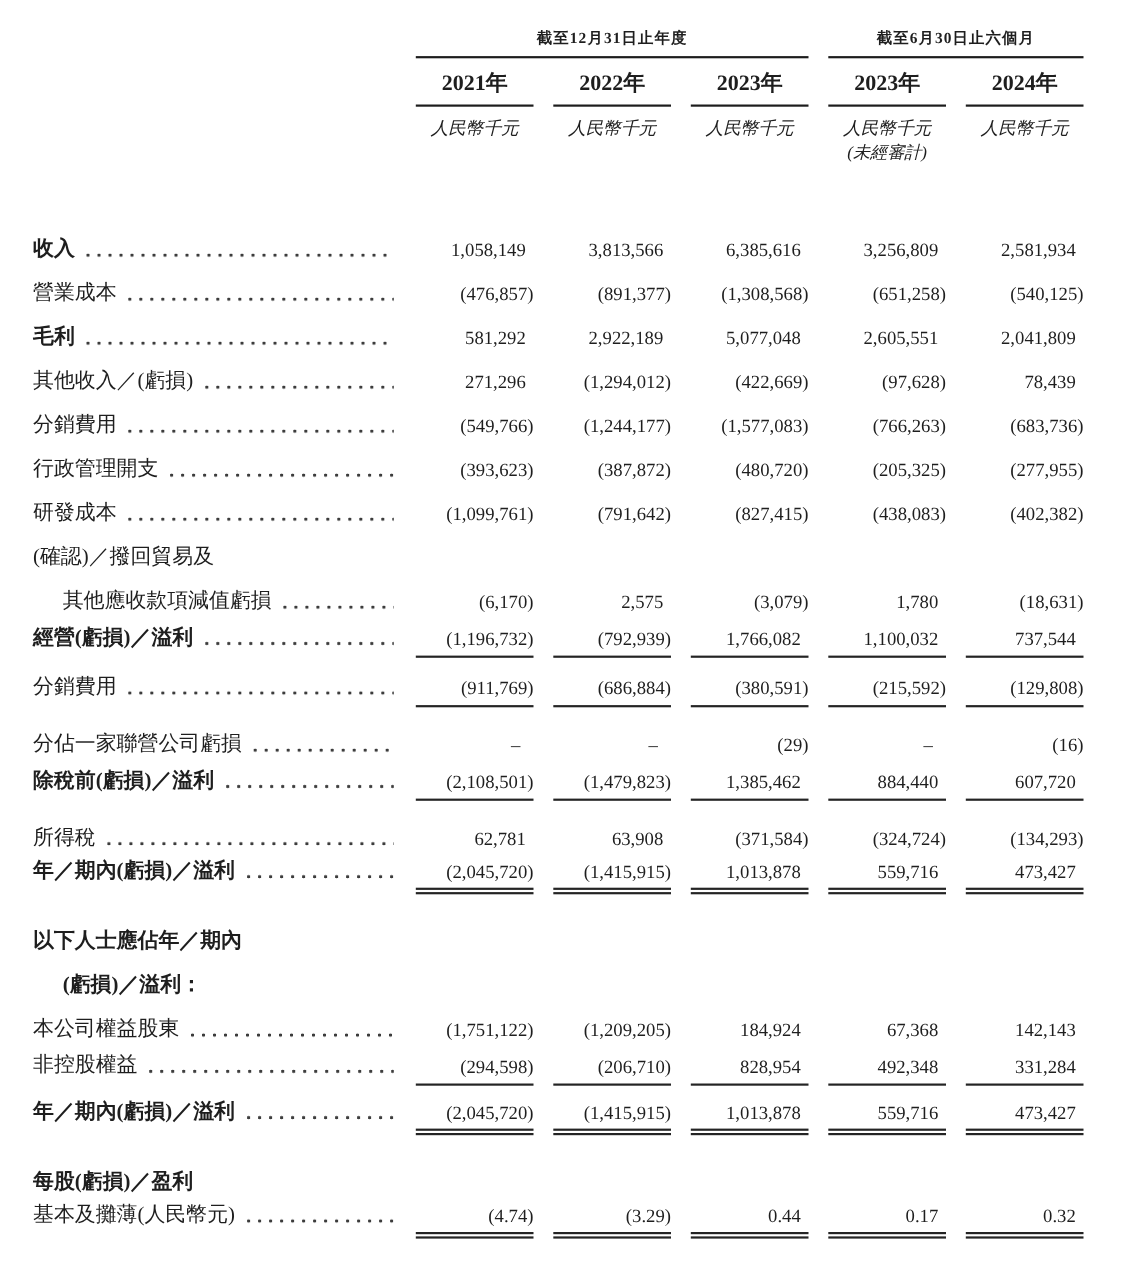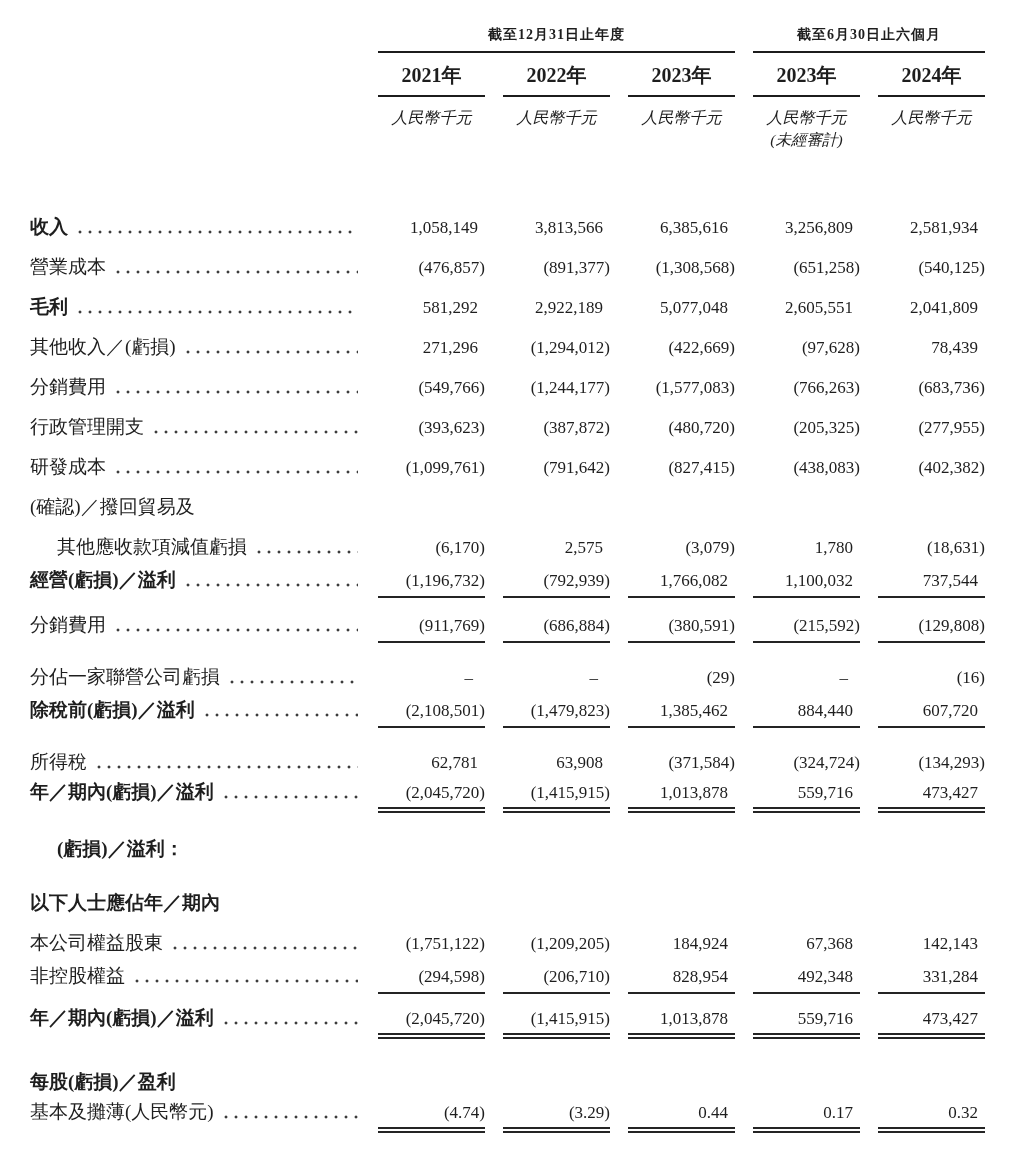--- a/index.html
+++ b/index.html
@@ -280,35 +280,35 @@
         <span class="rlabel">年／期內(虧損)／溢利</span>
         <span class="leader"></span>
       </div>
       <div class="vcell"><span class="num">(2,045,720)</span></div>
       <div class="vcell"><span class="num">(1,415,915)</span></div>
       <div class="vcell"><span class="num nopar">1,013,878</span></div>
       <div class="vcell"><span class="num nopar">559,716</span></div>
       <div class="vcell"><span class="num nopar">473,427</span></div>
     </div>
 
+    <div class="row grid bold section-start">
+      <div class="lcell">
+        <span class="rlabel">以下人士應佔年／期內</span>
+
+      </div>
+      <div class="vcell empty"><span class="num"></span></div>
+      <div class="vcell empty"><span class="num"></span></div>
+      <div class="vcell empty"><span class="num"></span></div>
+      <div class="vcell empty"><span class="num"></span></div>
+      <div class="vcell empty"><span class="num"></span></div>
+    </div>
+
     <div class="row grid bold indent">
       <div class="lcell">
         <span class="rlabel">(虧損)／溢利：</span>
-
-      </div>
-      <div class="vcell empty"><span class="num"></span></div>
-      <div class="vcell empty"><span class="num"></span></div>
-      <div class="vcell empty"><span class="num"></span></div>
-      <div class="vcell empty"><span class="num"></span></div>
-      <div class="vcell empty"><span class="num"></span></div>
-    </div>
-
-    <div class="row grid bold section-start">
-      <div class="lcell">
-        <span class="rlabel">以下人士應佔年／期內</span>
 
       </div>
       <div class="vcell empty"><span class="num"></span></div>
       <div class="vcell empty"><span class="num"></span></div>
       <div class="vcell empty"><span class="num"></span></div>
       <div class="vcell empty"><span class="num"></span></div>
       <div class="vcell empty"><span class="num"></span></div>
     </div>
 
     <div class="row grid">

